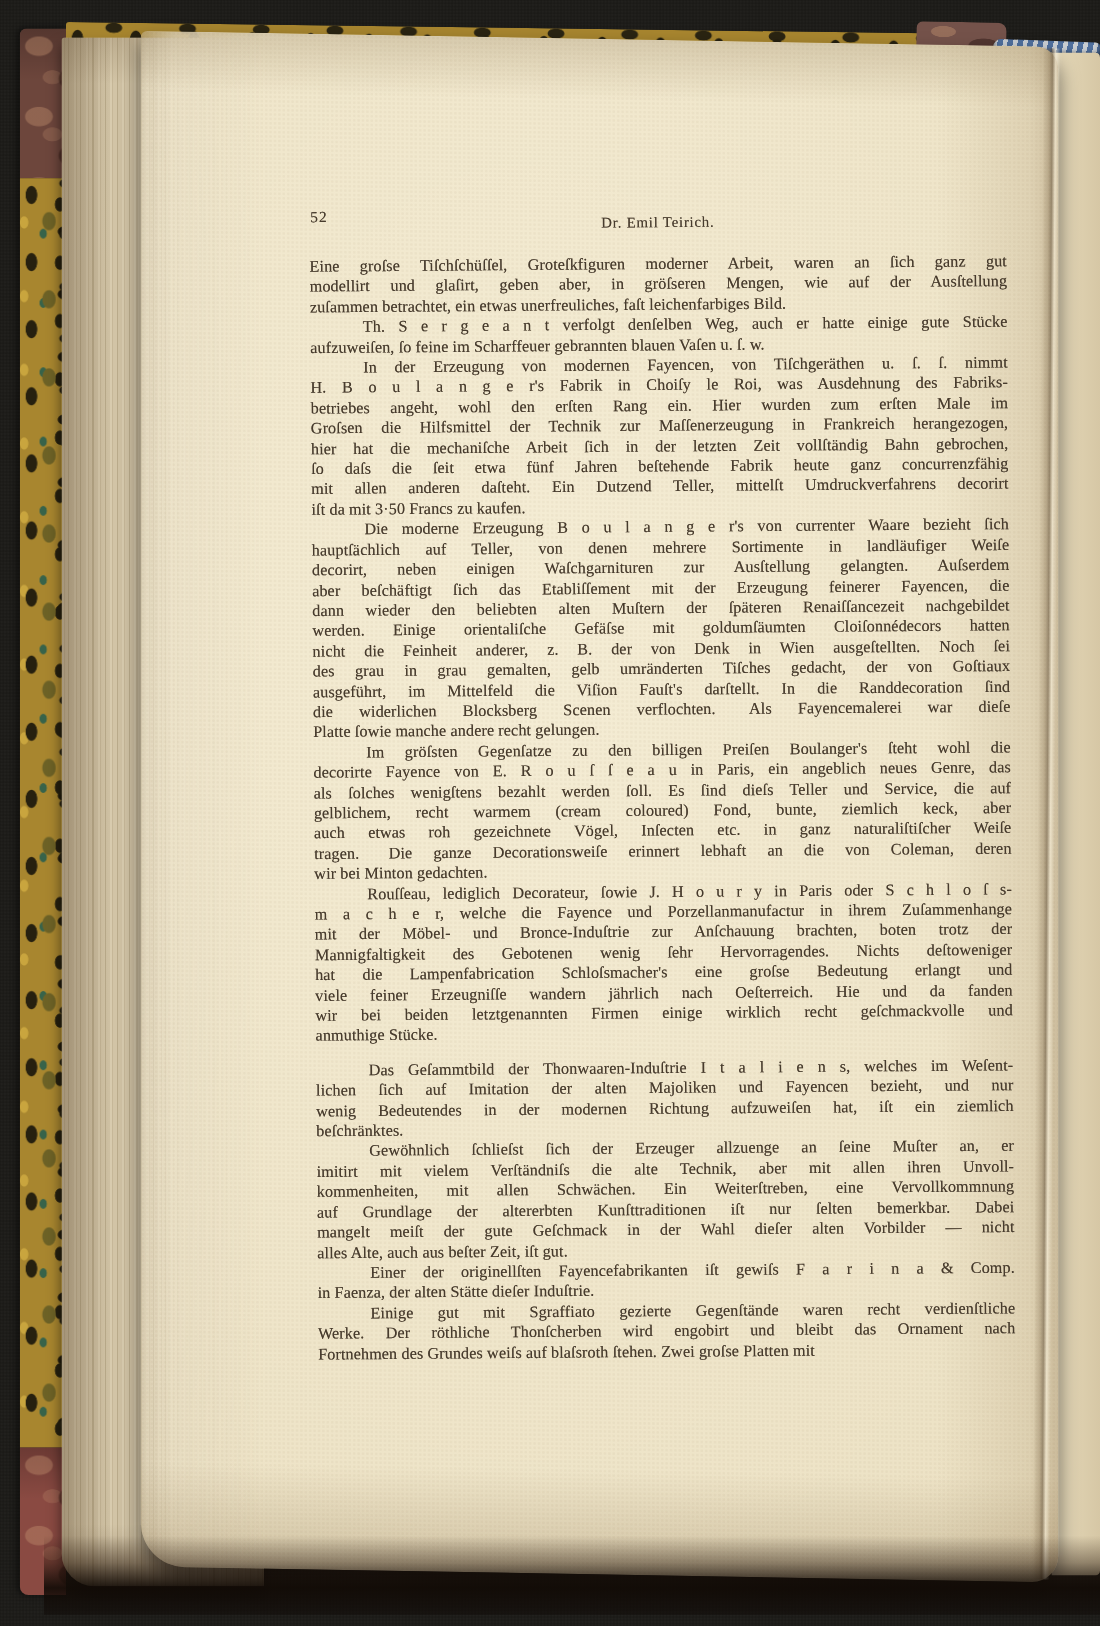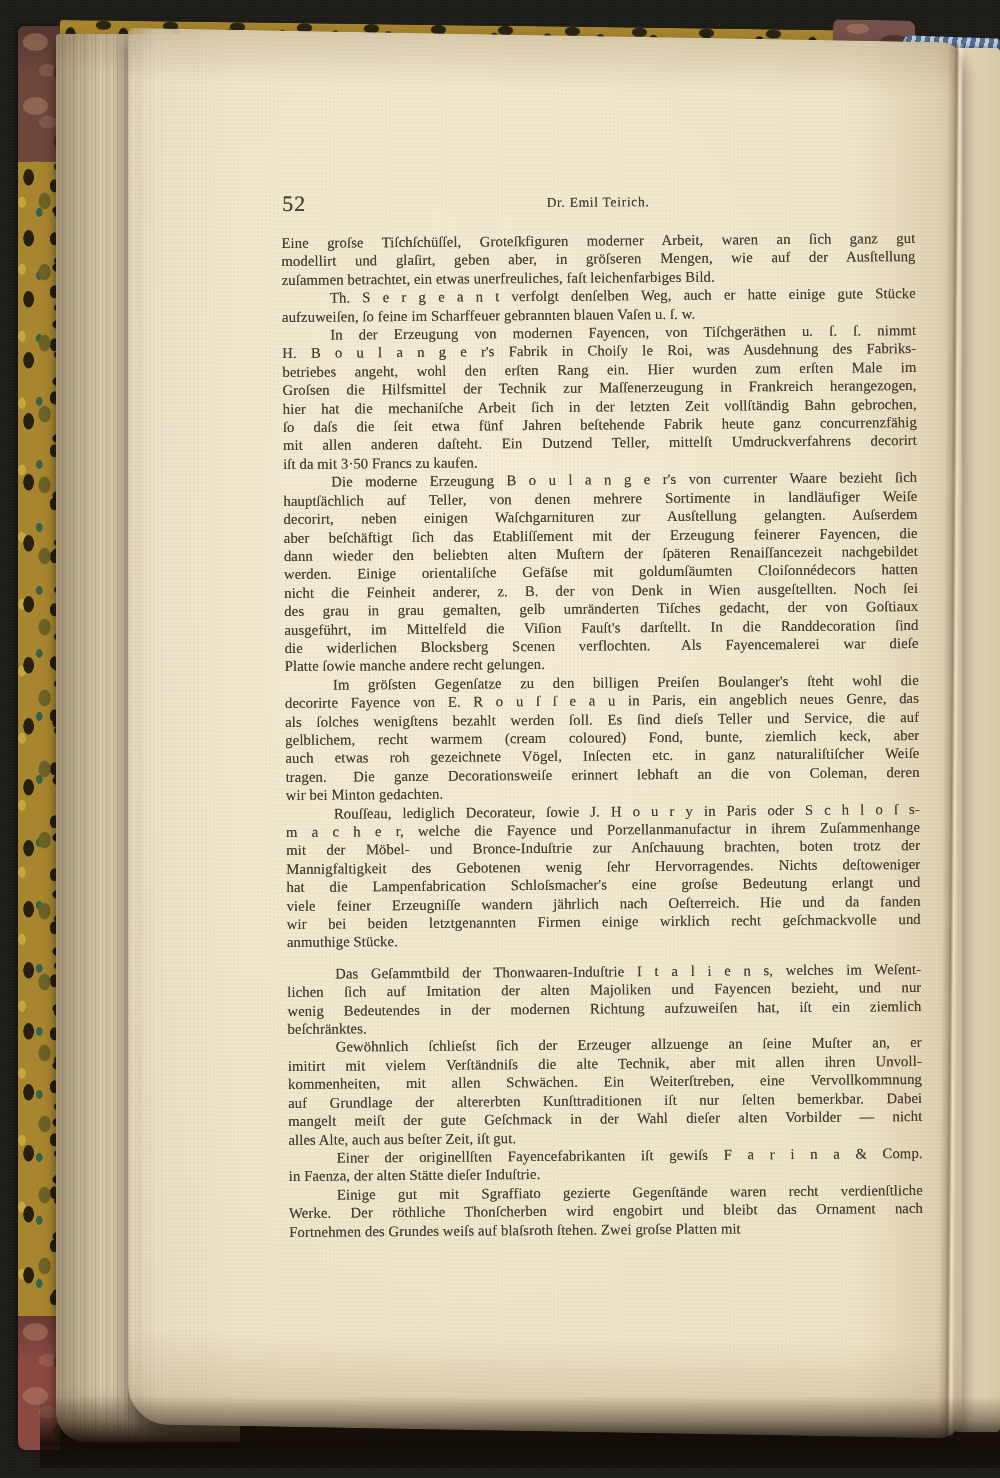--- a/index.html
+++ b/index.html
@@ -88,21 +88,21 @@
   
   .botshadow{left:40px;top:1396px;width:960px;height:72px;z-index:7;
     background:linear-gradient(180deg, rgba(30,18,10,0) 0, rgba(35,20,10,.4) 34%, rgba(18,11,6,.92) 66%, rgba(16,11,8,.55) 100%);}
 
   
   .textcol{left:281px;top:191px;width:634px;z-index:8;
     transform:rotate(-.45deg);transform-origin:0 0;
     color:var(--ink,#473b2d);
     text-shadow:0 0 .6px rgba(71,59,45,.65);}
   .hdr{position:relative;height:26px;margin-bottom:17px;}
-  .pnum{position:absolute;left:1px;top:0;font-size:22px;letter-spacing:1px;}
+  .pnum{position:absolute;left:1px;top:0;font-size:14px;letter-spacing:1px;}
   .rhead{position:absolute;left:0;right:0;top:6px;text-align:center;font-size:13.5px;letter-spacing:.7px;}
   .para{margin:0;}
   .para.gap{margin-top:13px;}
   .line{font-size:14.7px;line-height:18.4px;letter-spacing:.1px;
     text-align:justify;text-align-last:justify;}
   .line.last{text-align:justify;text-align-last:left;}
   .para.ind .line:first-child{text-indent:48px;}
 </style>
 </head>
 <body>

